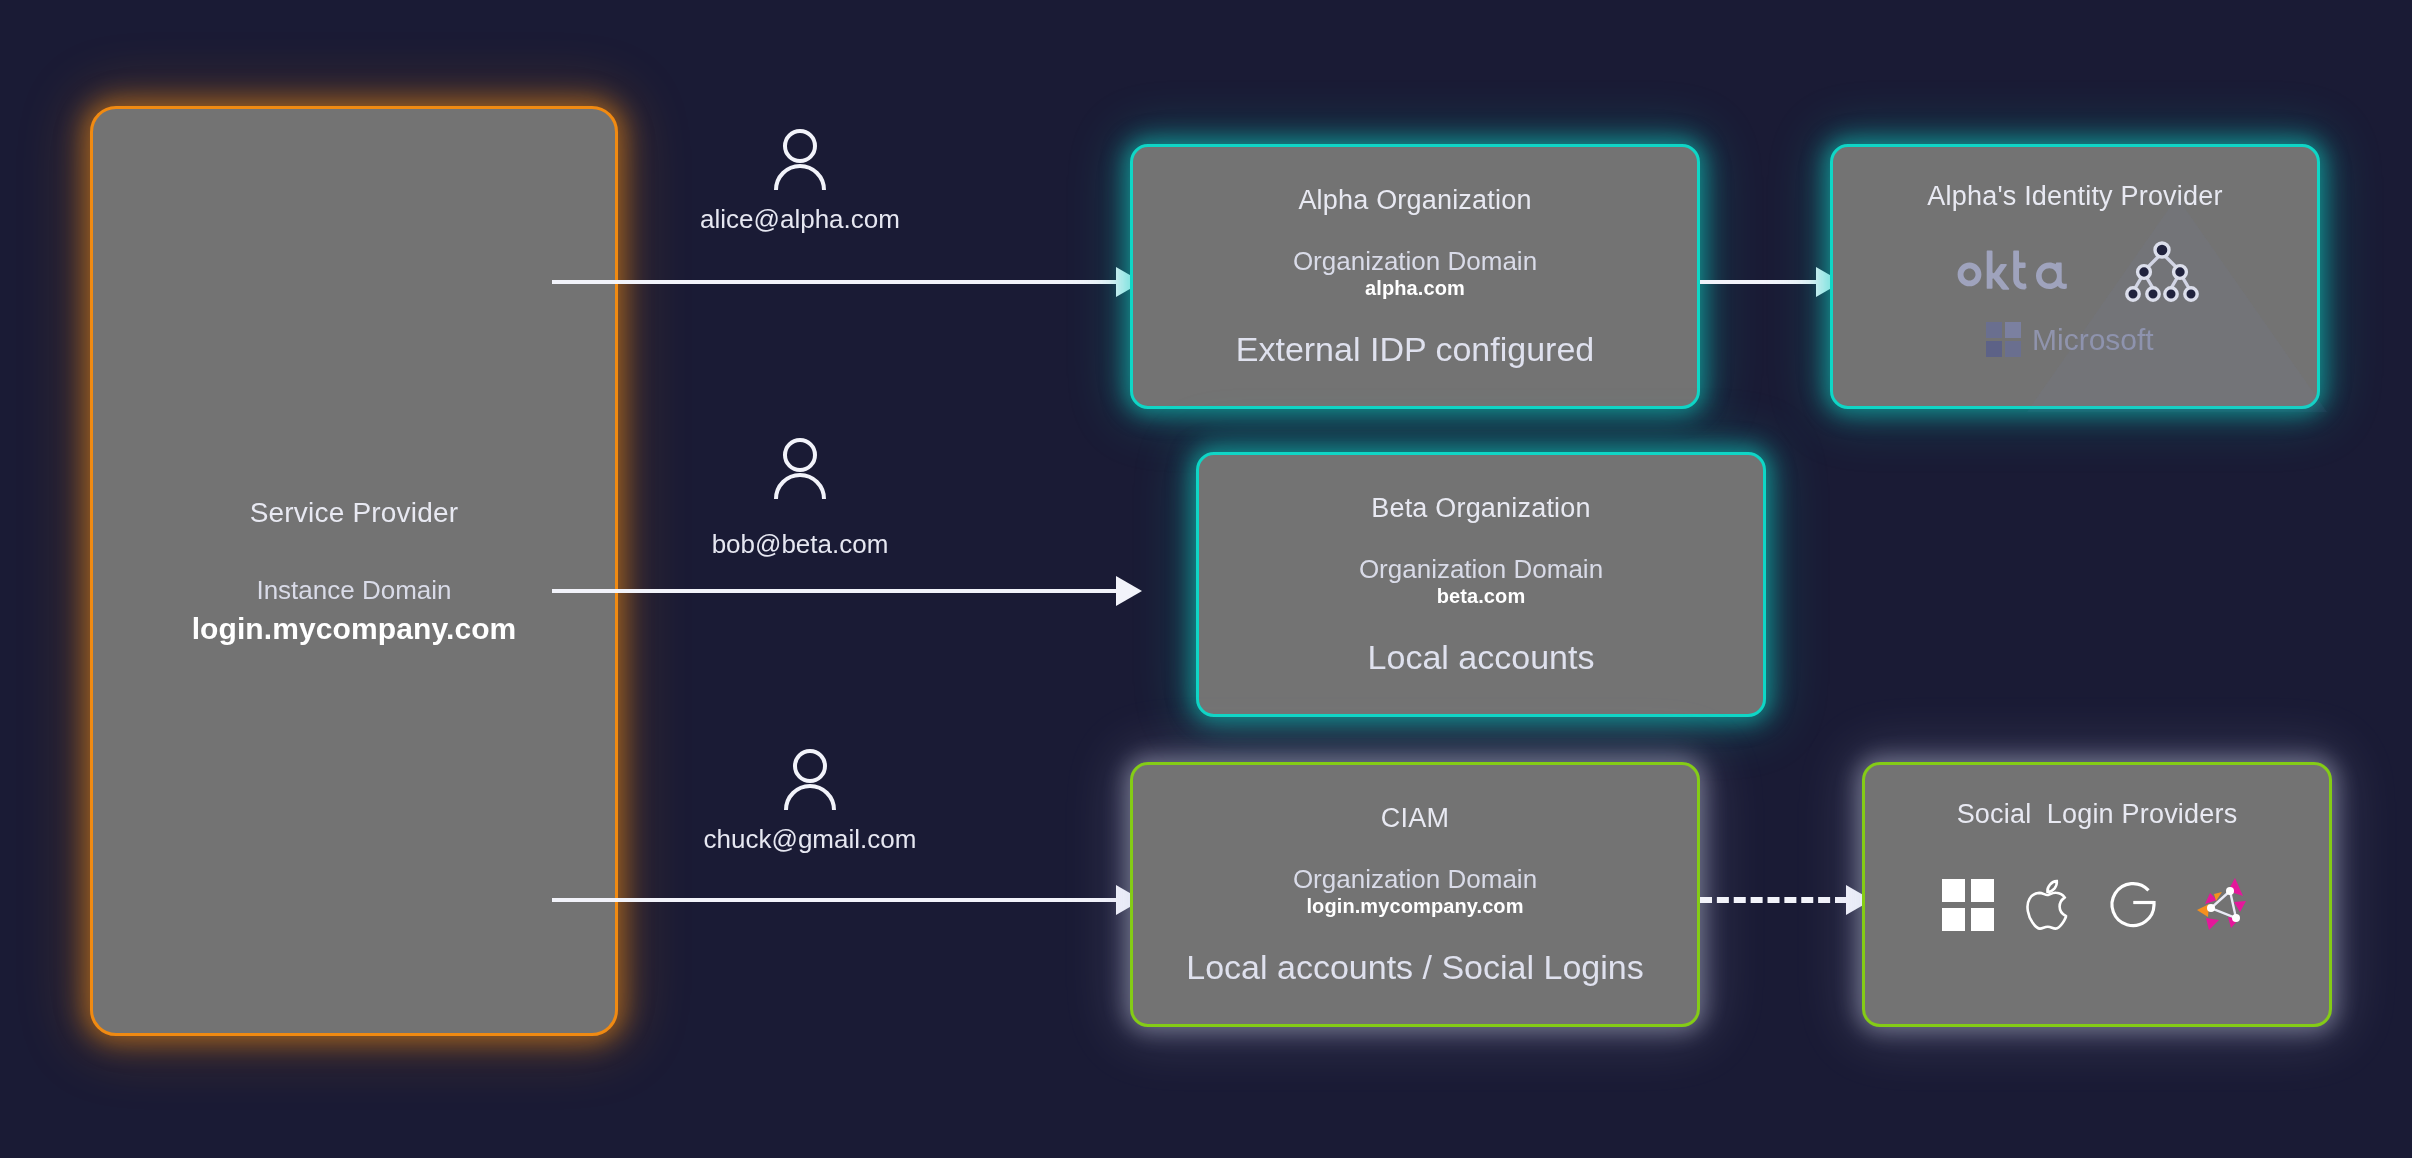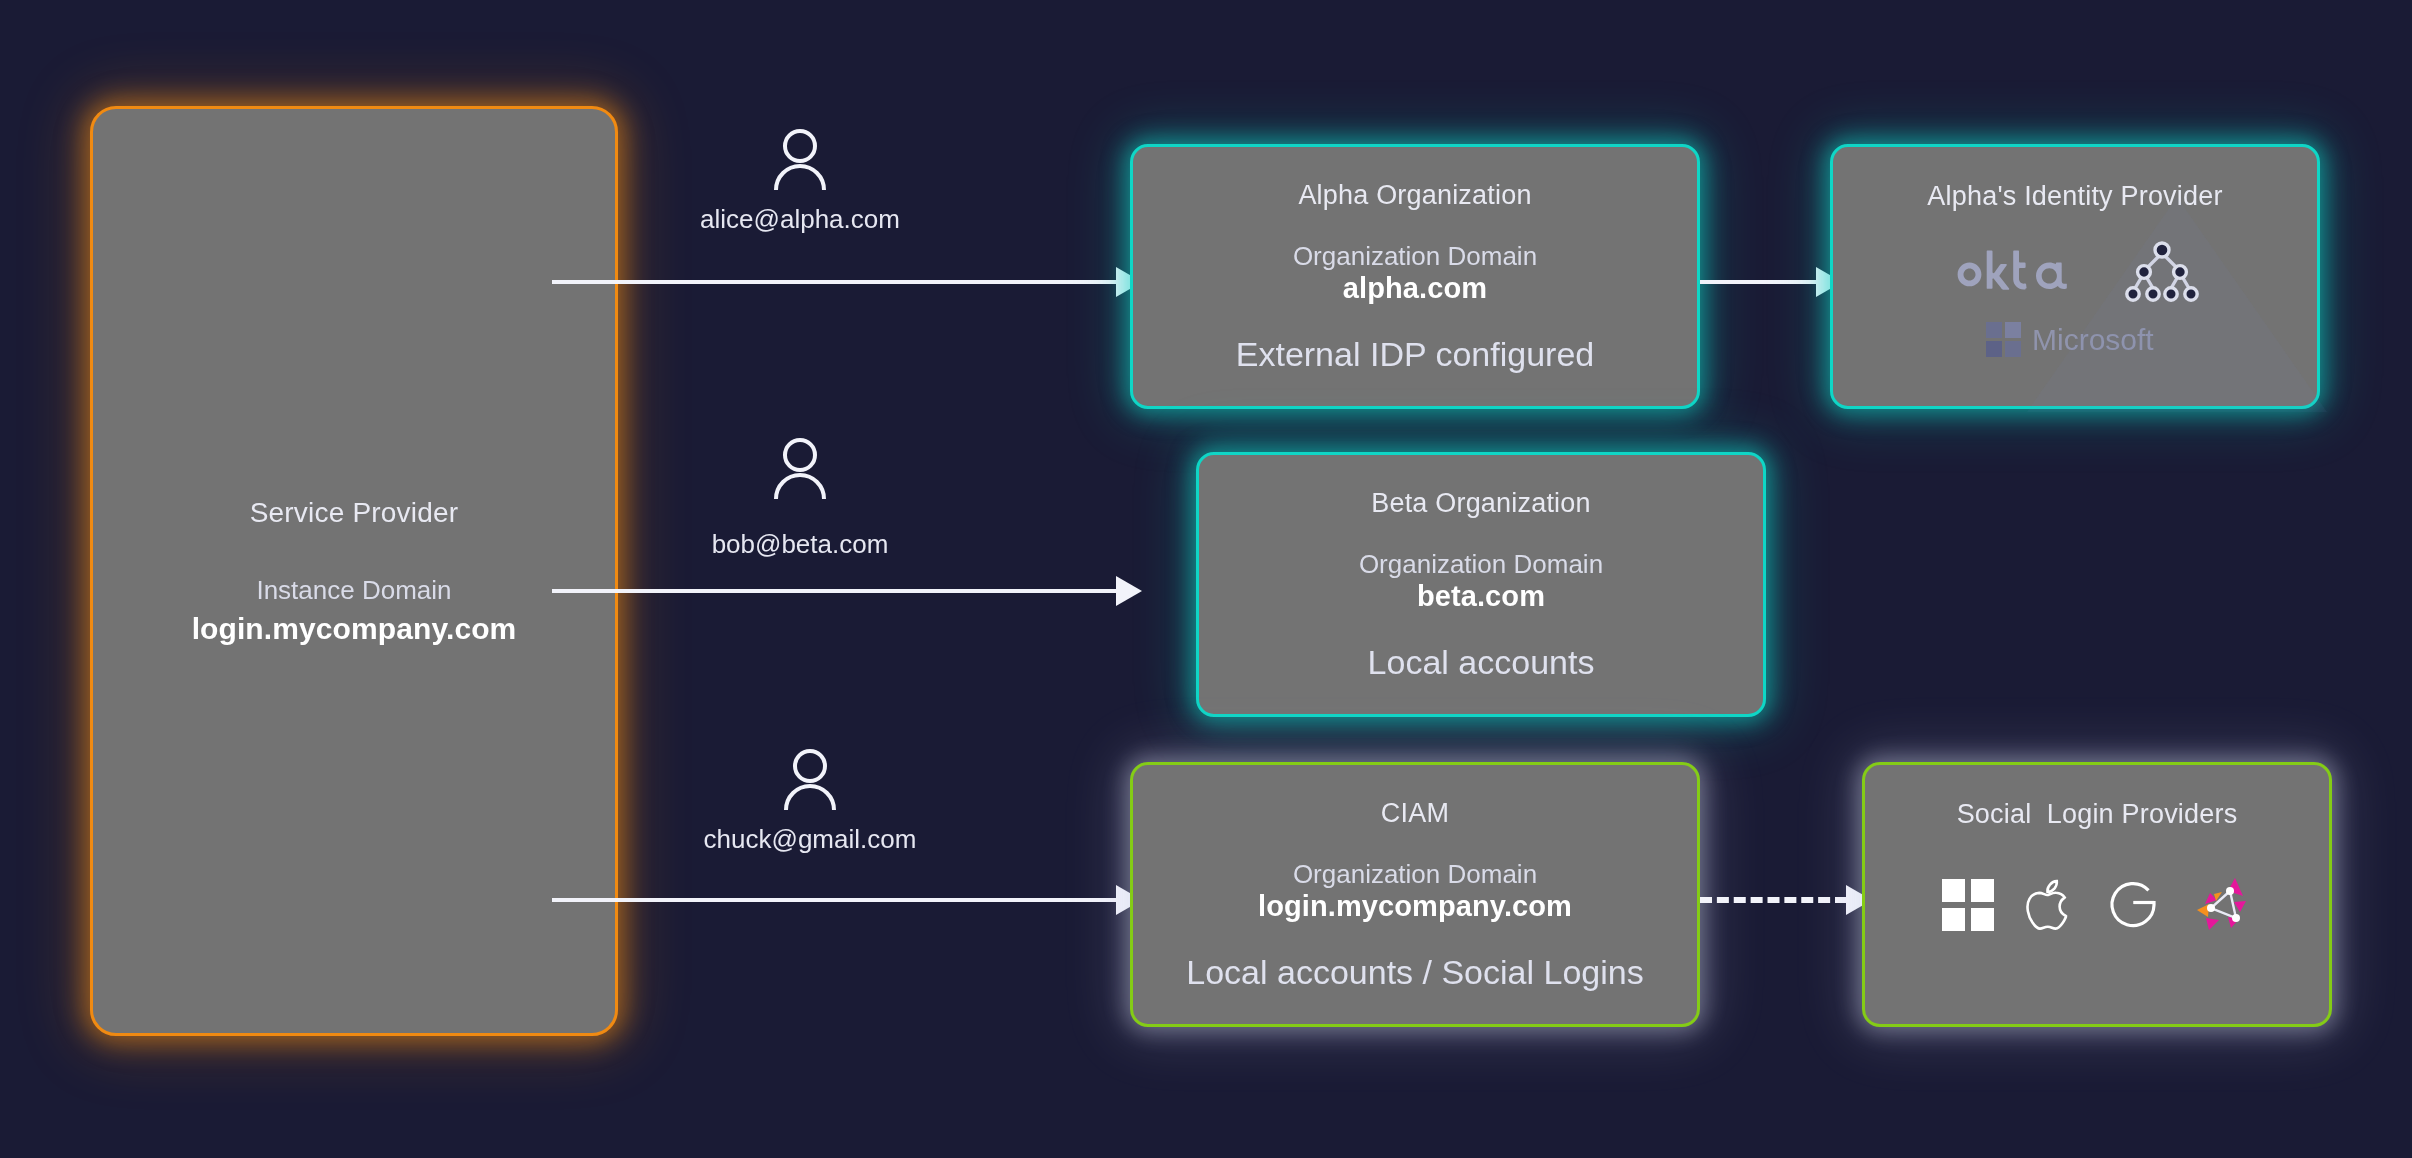--- a/index.html
+++ b/index.html
@@ -46,21 +46,21 @@
     letter-spacing:.2px;
     white-space:pre;
   }
   .sub{
     color:#d9dbe8;
     font-size:26px;
     font-weight:400;
   }
   .strong{
     color:#ffffff;
-    font-size:29px;
+    font-size:20px;
     font-weight:700;
     letter-spacing:.1px;
   }
   .note{
     color:#dfe1ee;
     font-size:34px;
     font-weight:400;
   }
 
   

